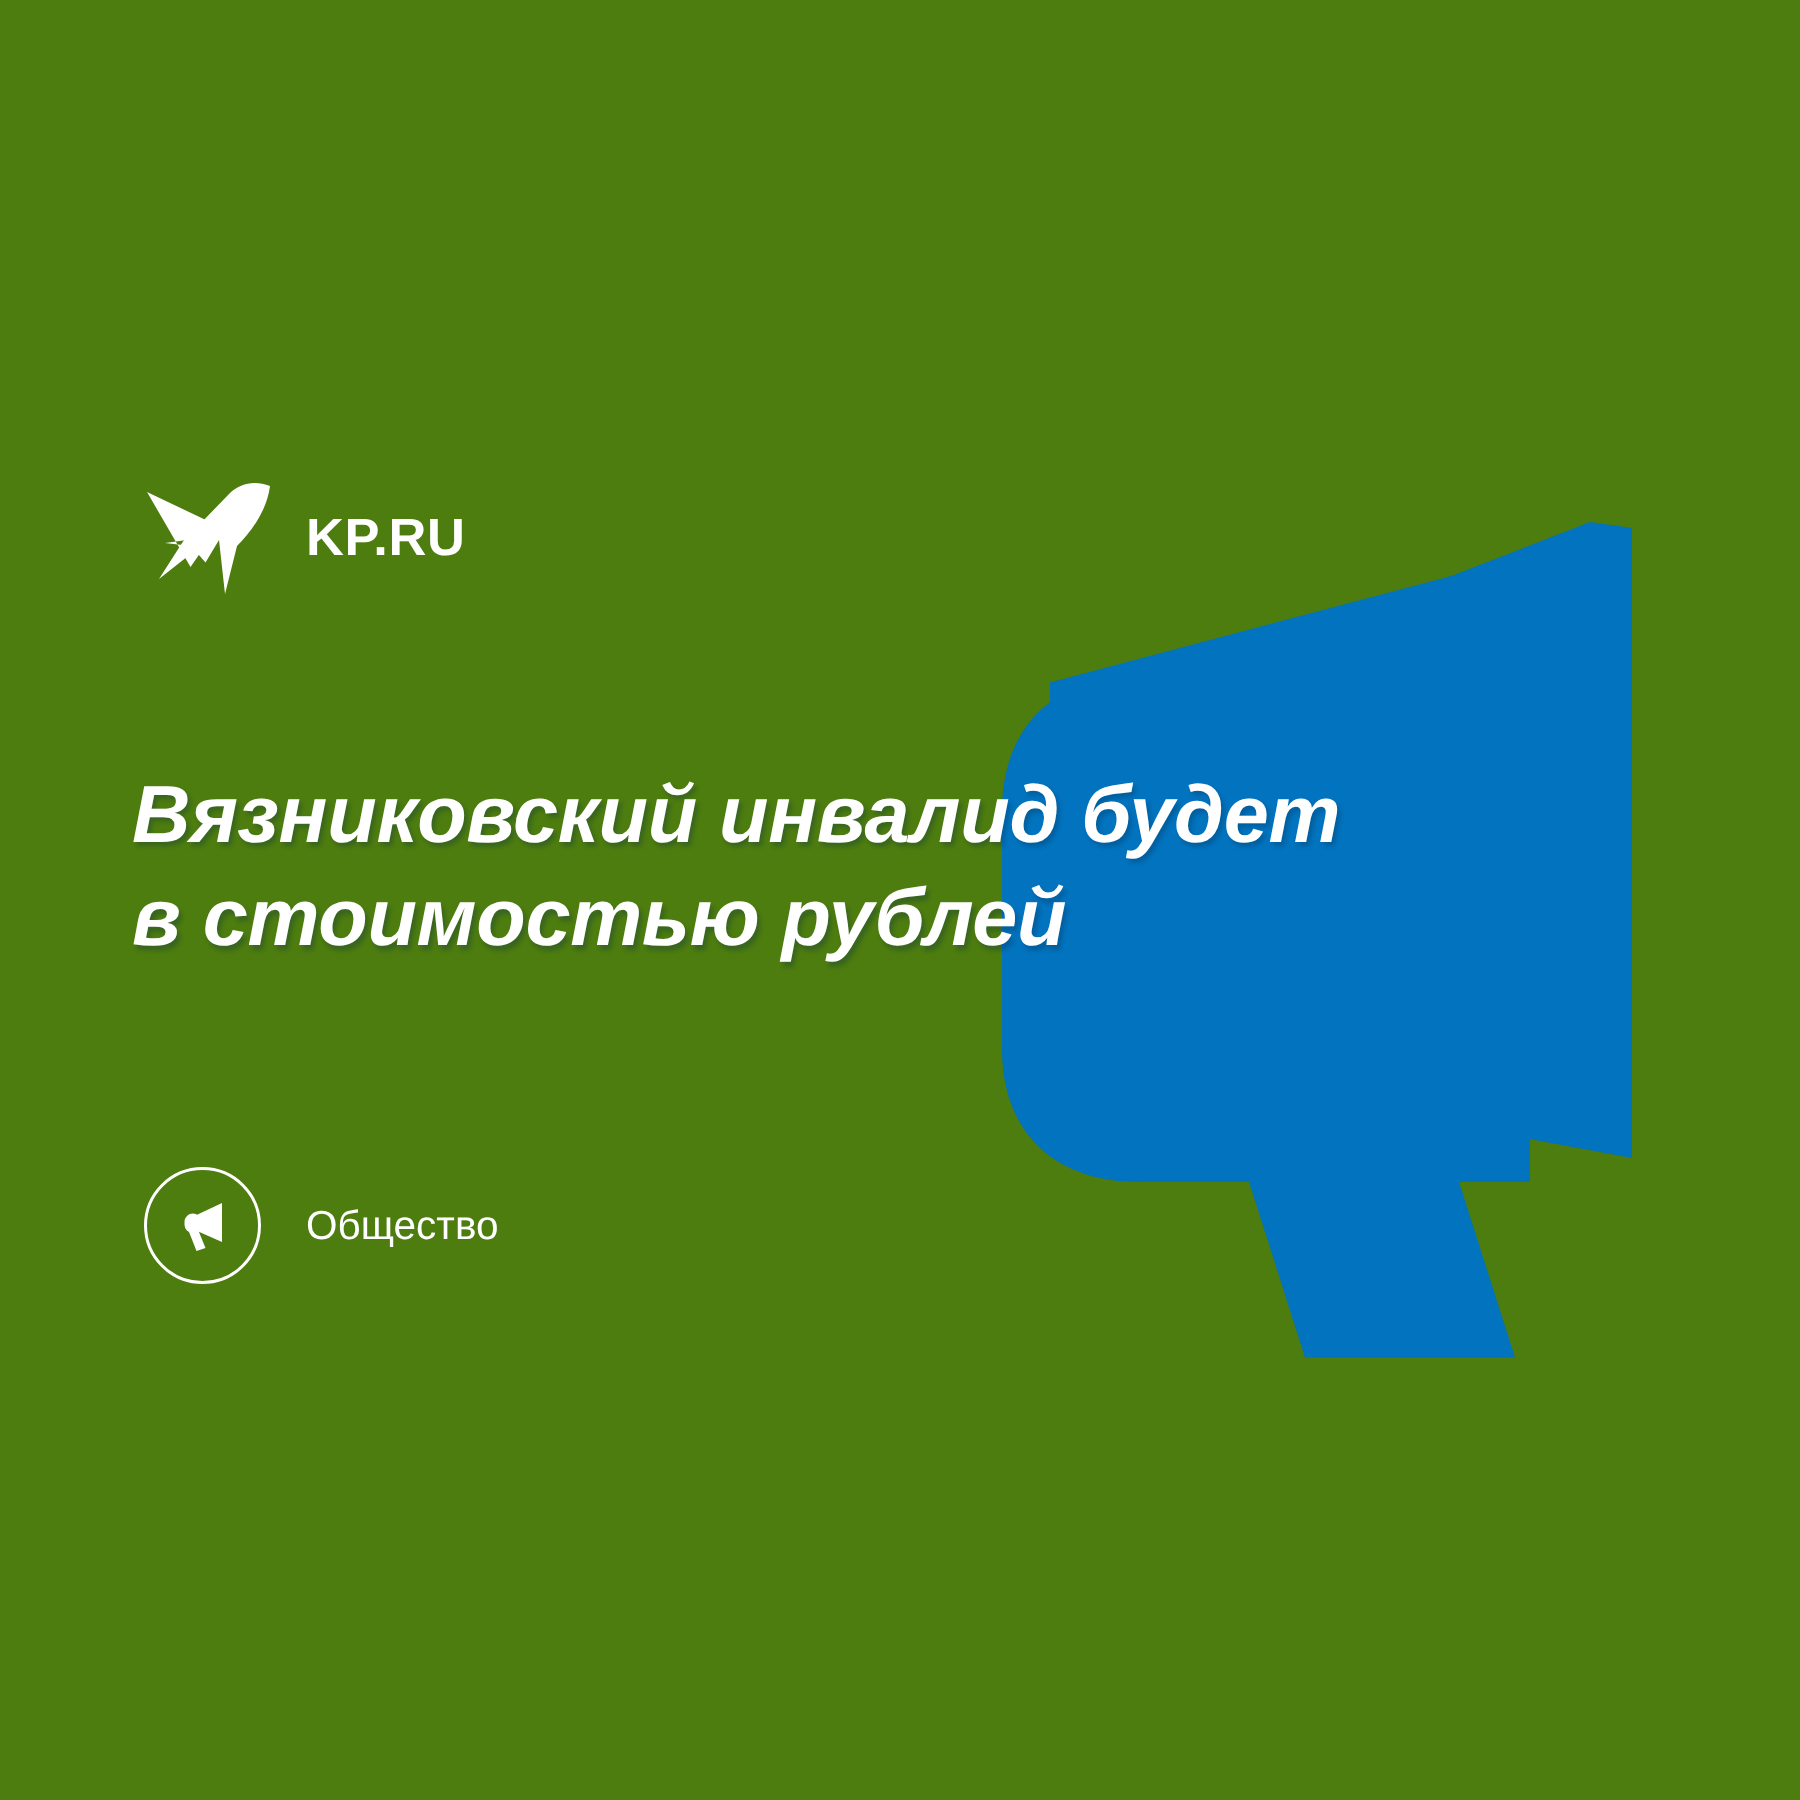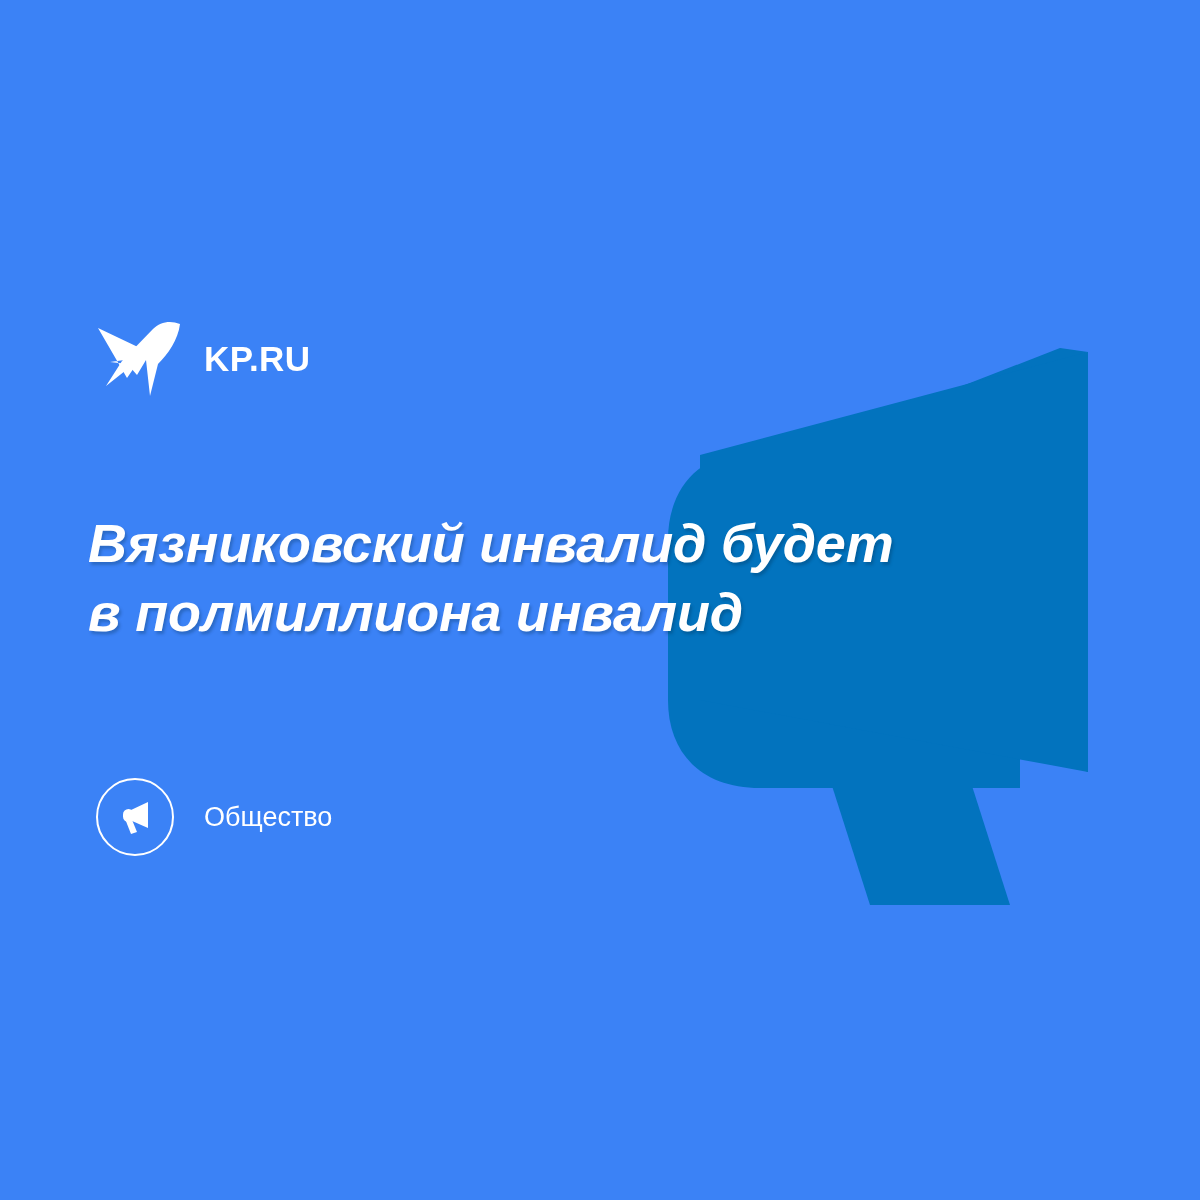--- a/index.html
+++ b/index.html
@@ -6,21 +6,21 @@
     margin: 0;
     padding: 0;
     background: #ffffff;
   }
   #card {
     position: relative;
     width: 1200px;
     height: 1200px;
     overflow: hidden;
     font-family: "Liberation Sans", "DejaVu Sans", sans-serif;
-    background: #3b82f6;
+    background: #4d7c0f;
   }
 
   
   #watermark {
     position: absolute;
     inset: 0;
     width: 1200px;
     height: 1200px;
     pointer-events: none;
   }
@@ -129,21 +129,21 @@
 
       <path d="M2 10 L44 30 L36 41 L14 44 L40 47 L31 60 Z" fill="#ffffff"></path>
 
       <path d="M84 6 C74 2 64 4 57 11 L26 43 L10 68 L34 49 L41 57 L50 42 L54 78 L62 46 C72 36 82 22 84 6 Z" fill="#ffffff"></path>
     </svg>
     <div id="logo-wordmark">KP.RU</div>
   </div>
 
   <h1 id="headline">
     <span class="hl-line">Вязниковский инвалид будет</span>
-    <span class="hl-line">в полмиллиона инвалид</span>
+    <span class="hl-line">в стоимостью рублей</span>
   </h1>
 
   <div id="category-row">
     <div id="category-icon-circle">
       <svg width="42" height="42" viewBox="0 0 42 42" xmlns="http://www.w3.org/2000/svg">
 
         <path d="M34 6 L34 32 L17 24.5 L17 14 Z" fill="#ffffff"></path>
 
         <rect x="9" y="13" width="11" height="13" rx="5.5" fill="#ffffff"></rect>
 

